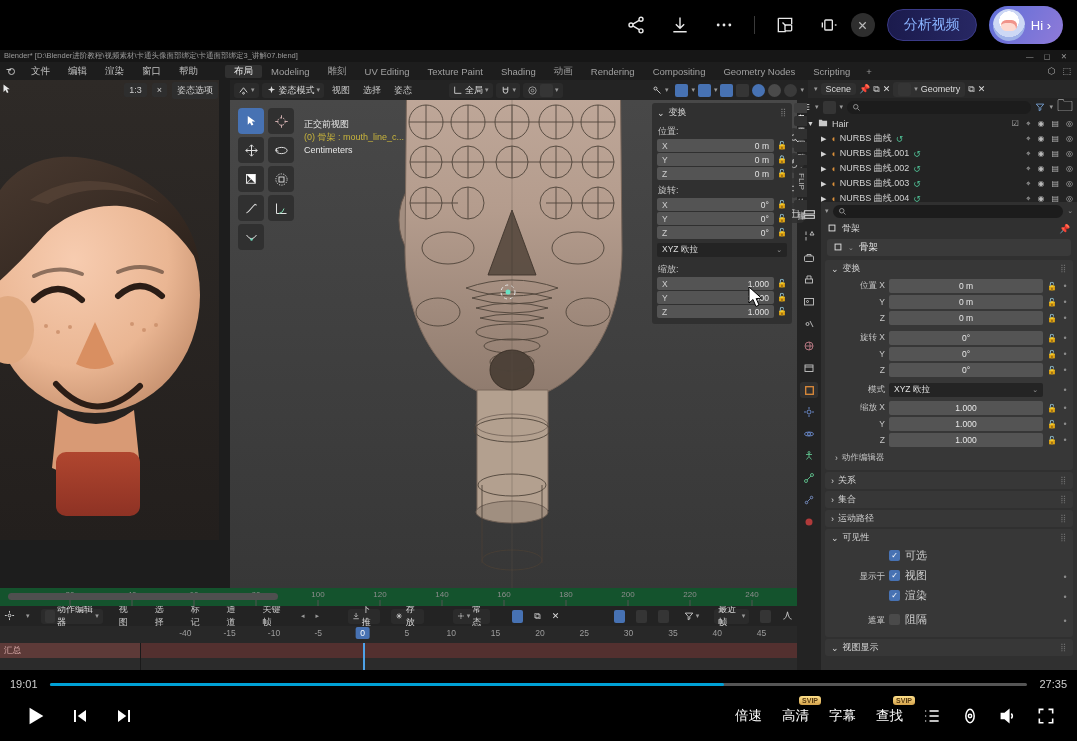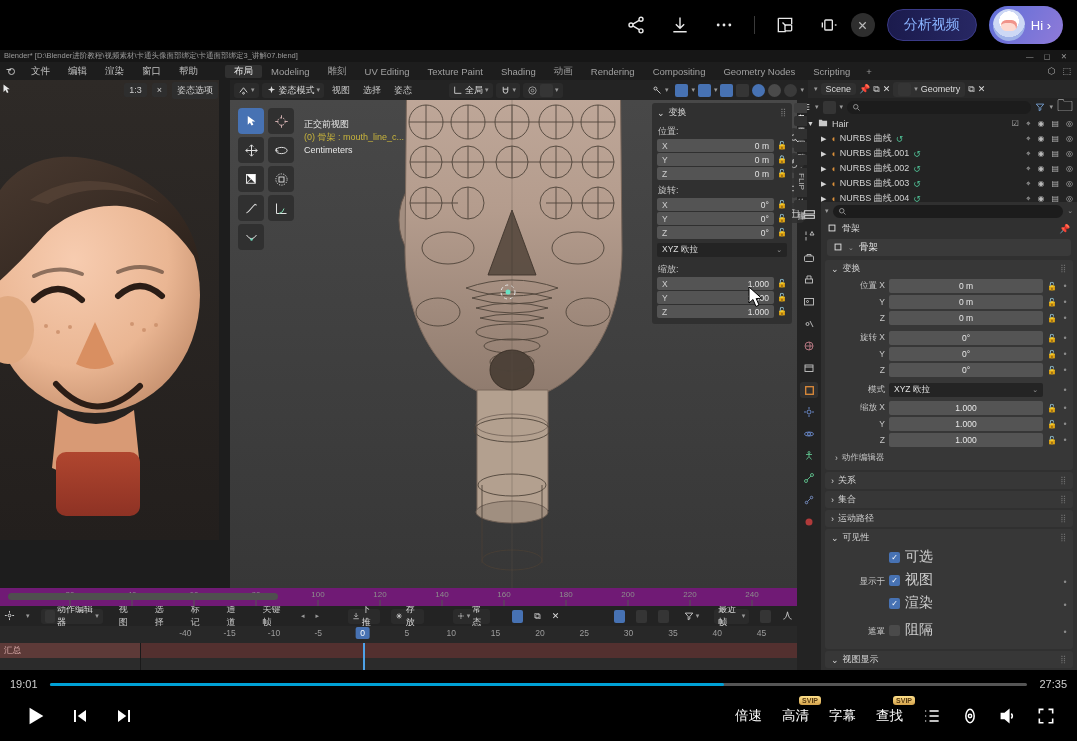--- a/index.html
+++ b/index.html
@@ -94,21 +94,21 @@
   .lock.closed { color:#e0e0e0; }
   .np-select { margin:3px 5px; height:14px; background:#242424; border-radius:2px; display:flex; align-items:center; justify-content:space-between; padding:0 5px; font-size:8.5px; color:#dcdcdc; }
 
   #ntabs { position:absolute; right:0; top:23px; width:16px; z-index:7; display:flex; flex-direction:column; gap:3px; align-items:center; }
   .ntab { writing-mode:vertical-rl; text-orientation:mixed; background:#303030; color:#bdbdbd; font-size:8px;
           padding:5px 1px; border-radius:2px 0 0 2px; }
   .ntab.act { background:#3e3e3e; color:#fff; }
 
   
   #dope { position:absolute; left:0; top:508px; width:797px; height:160px; background:#232323; }
-  #dope-scroll { height:18px; background:#701a75; position:relative; }
+  #dope-scroll { height:18px; background:#14532d; position:relative; }
   #dope-scroll .sbar { position:absolute; left:8px; top:5px; height:7px; width:270px; background:#4f4f4f; border-radius:4px; }
   #dope-top-ruler { position:absolute; left:0; top:0; width:100%; height:18px; }
   #dope-head { height:20px; background:#232323; display:flex; align-items:center; gap:11px; padding:0 4px; font-size:9px; }
   #dope-ruler { height:17px; background:#282828; position:relative; }
   .tick { position:absolute; top:2px; font-size:8.5px; color:#9d9d9d; transform:translateX(-50%); }
   #curframe { position:absolute; top:1px; transform:translateX(-50%); background:#4772b3; color:#fff; font-size:8.5px; padding:1px 5px; border-radius:2px; }
   #dope-body { position:relative; height:105px; background:#2b2b2b; overflow:hidden; }
   #sum-row { position:absolute; left:0; top:0; width:100%; height:15px; background:#53302f; }
   #chan-col { position:absolute; left:0; top:0; width:141px; height:105px; background:#2b2b2b; border-right:1px solid #1a1a1a; }
   #chan-col .sumlbl { height:15px; background:#5d3a38; }
@@ -139,21 +139,21 @@
   .psec-body { padding:2px 4px 5px; }
   .prow { display:flex; align-items:center; gap:4px; margin-bottom:2px; }
   .plab { width:56px; text-align:right; font-size:8.5px; color:#c7c7c7; }
   .pfield { flex:1; height:14px; background:#545454; border-radius:2px; display:flex; align-items:center; justify-content:center; font-size:8.5px; color:#e8e8e8; }
   .pselect { flex:1; height:14px; background:#242424; border-radius:2px; display:flex; align-items:center; justify-content:space-between; padding:0 5px; font-size:8.5px; color:#e0e0e0; }
   .pdot { width:8px; text-align:center; color:#8a8a8a; font-size:9px; }
   .psub { display:flex; align-items:center; gap:4px; padding:3px 6px 1px; font-size:8.5px; color:#c4c4c4;}
   .cbrow { display:flex; align-items:center; gap:5px; margin-bottom:3px; }
   .cb { width:11px; height:11px; border-radius:2px; background:#4772b3; display:flex; align-items:center; justify-content:center; color:#fff; font-size:8px; }
   .cb.off { background:#4a4a4a; }
-  .cblab { font-size:14px; color:#d0d0d0; }
+  .cblab { font-size:11px; color:#d0d0d0; }
 
   
   #player { position:absolute; left:0; top:670px; width:1077px; height:91px; background:#000; }
   #prog-row { display:flex; align-items:center; gap:8px; padding:8px 10px 0; }
   #prog-row .t { font-size:11px; color:#cfcfcf; min-width:32px; }
   #prog-track { flex:1; height:3px; background:#555; border-radius:2px; position:relative; }
   #prog-fill { position:absolute; left:0; top:0; bottom:0; background:#00a1d6; border-radius:2px; }
   #ctrl-row { display:flex; align-items:center; padding:6px 14px 0; }
   .pbtn { width:44px; height:40px; display:flex; align-items:center; justify-content:center; color:#fff; }
   #ctrl-right { margin-left:auto; display:flex; align-items:center; gap:4px; }

